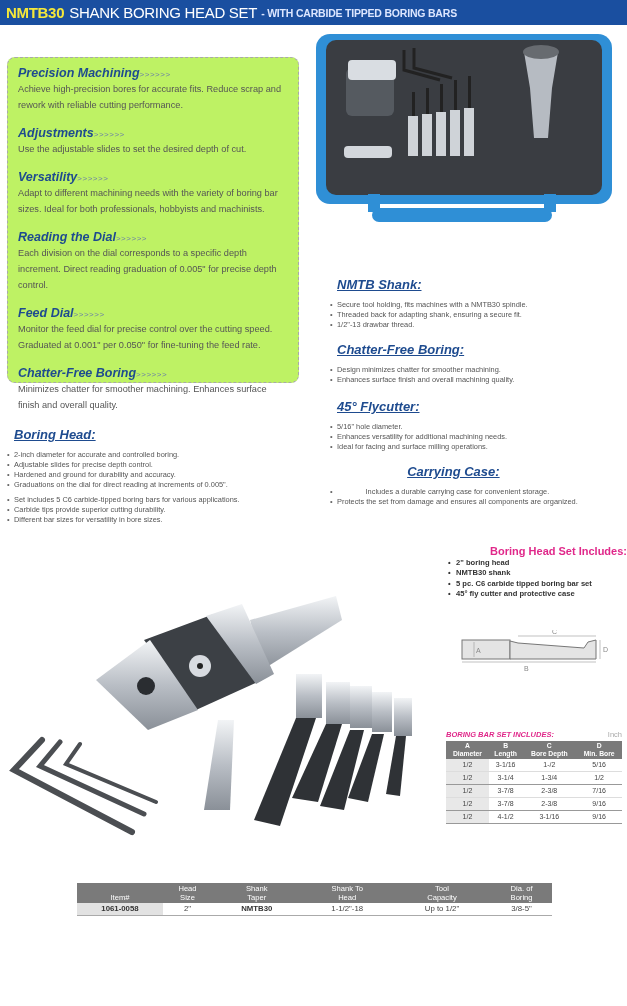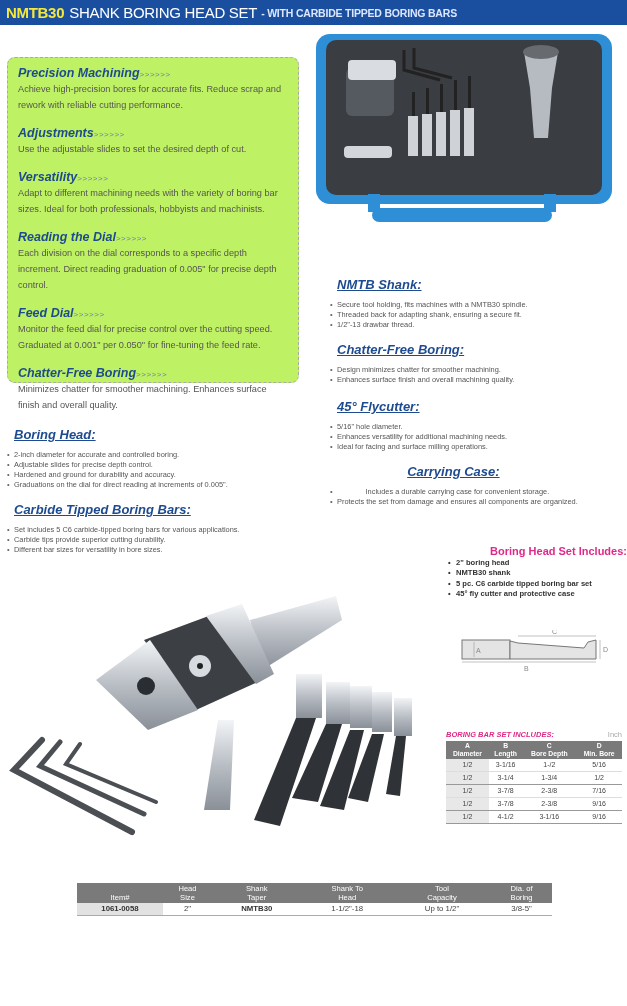--- a/index.html
+++ b/index.html
@@ -148,21 +148,20 @@
 <div class="spec" style="left:6px;top:419px;">
   <h4>Boring Head:</h4>
   <ul>
     <li>2-inch diameter for accurate and controlled boring.</li>
     <li>Adjustable slides for precise depth control.</li>
     <li>Hardened and ground for durability and accuracy.</li>
     <li>Graduations on the dial for direct reading at increments of 0.005".</li>
   </ul>
 </div>
 <div class="spec" style="left:6px;top:494px;">
-  <h4>Carbide Tipped Boring Bars:</h4>
   <ul>
     <li>Set includes 5 C6 carbide-tipped boring bars for various applications.</li>
     <li>Carbide tips provide superior cutting durability.</li>
     <li>Different bar sizes for versatility in bore sizes.</li>
   </ul>
 </div>
 
 <div class="includes">
   <h4>Boring Head Set Includes:</h4>
   <ul>

